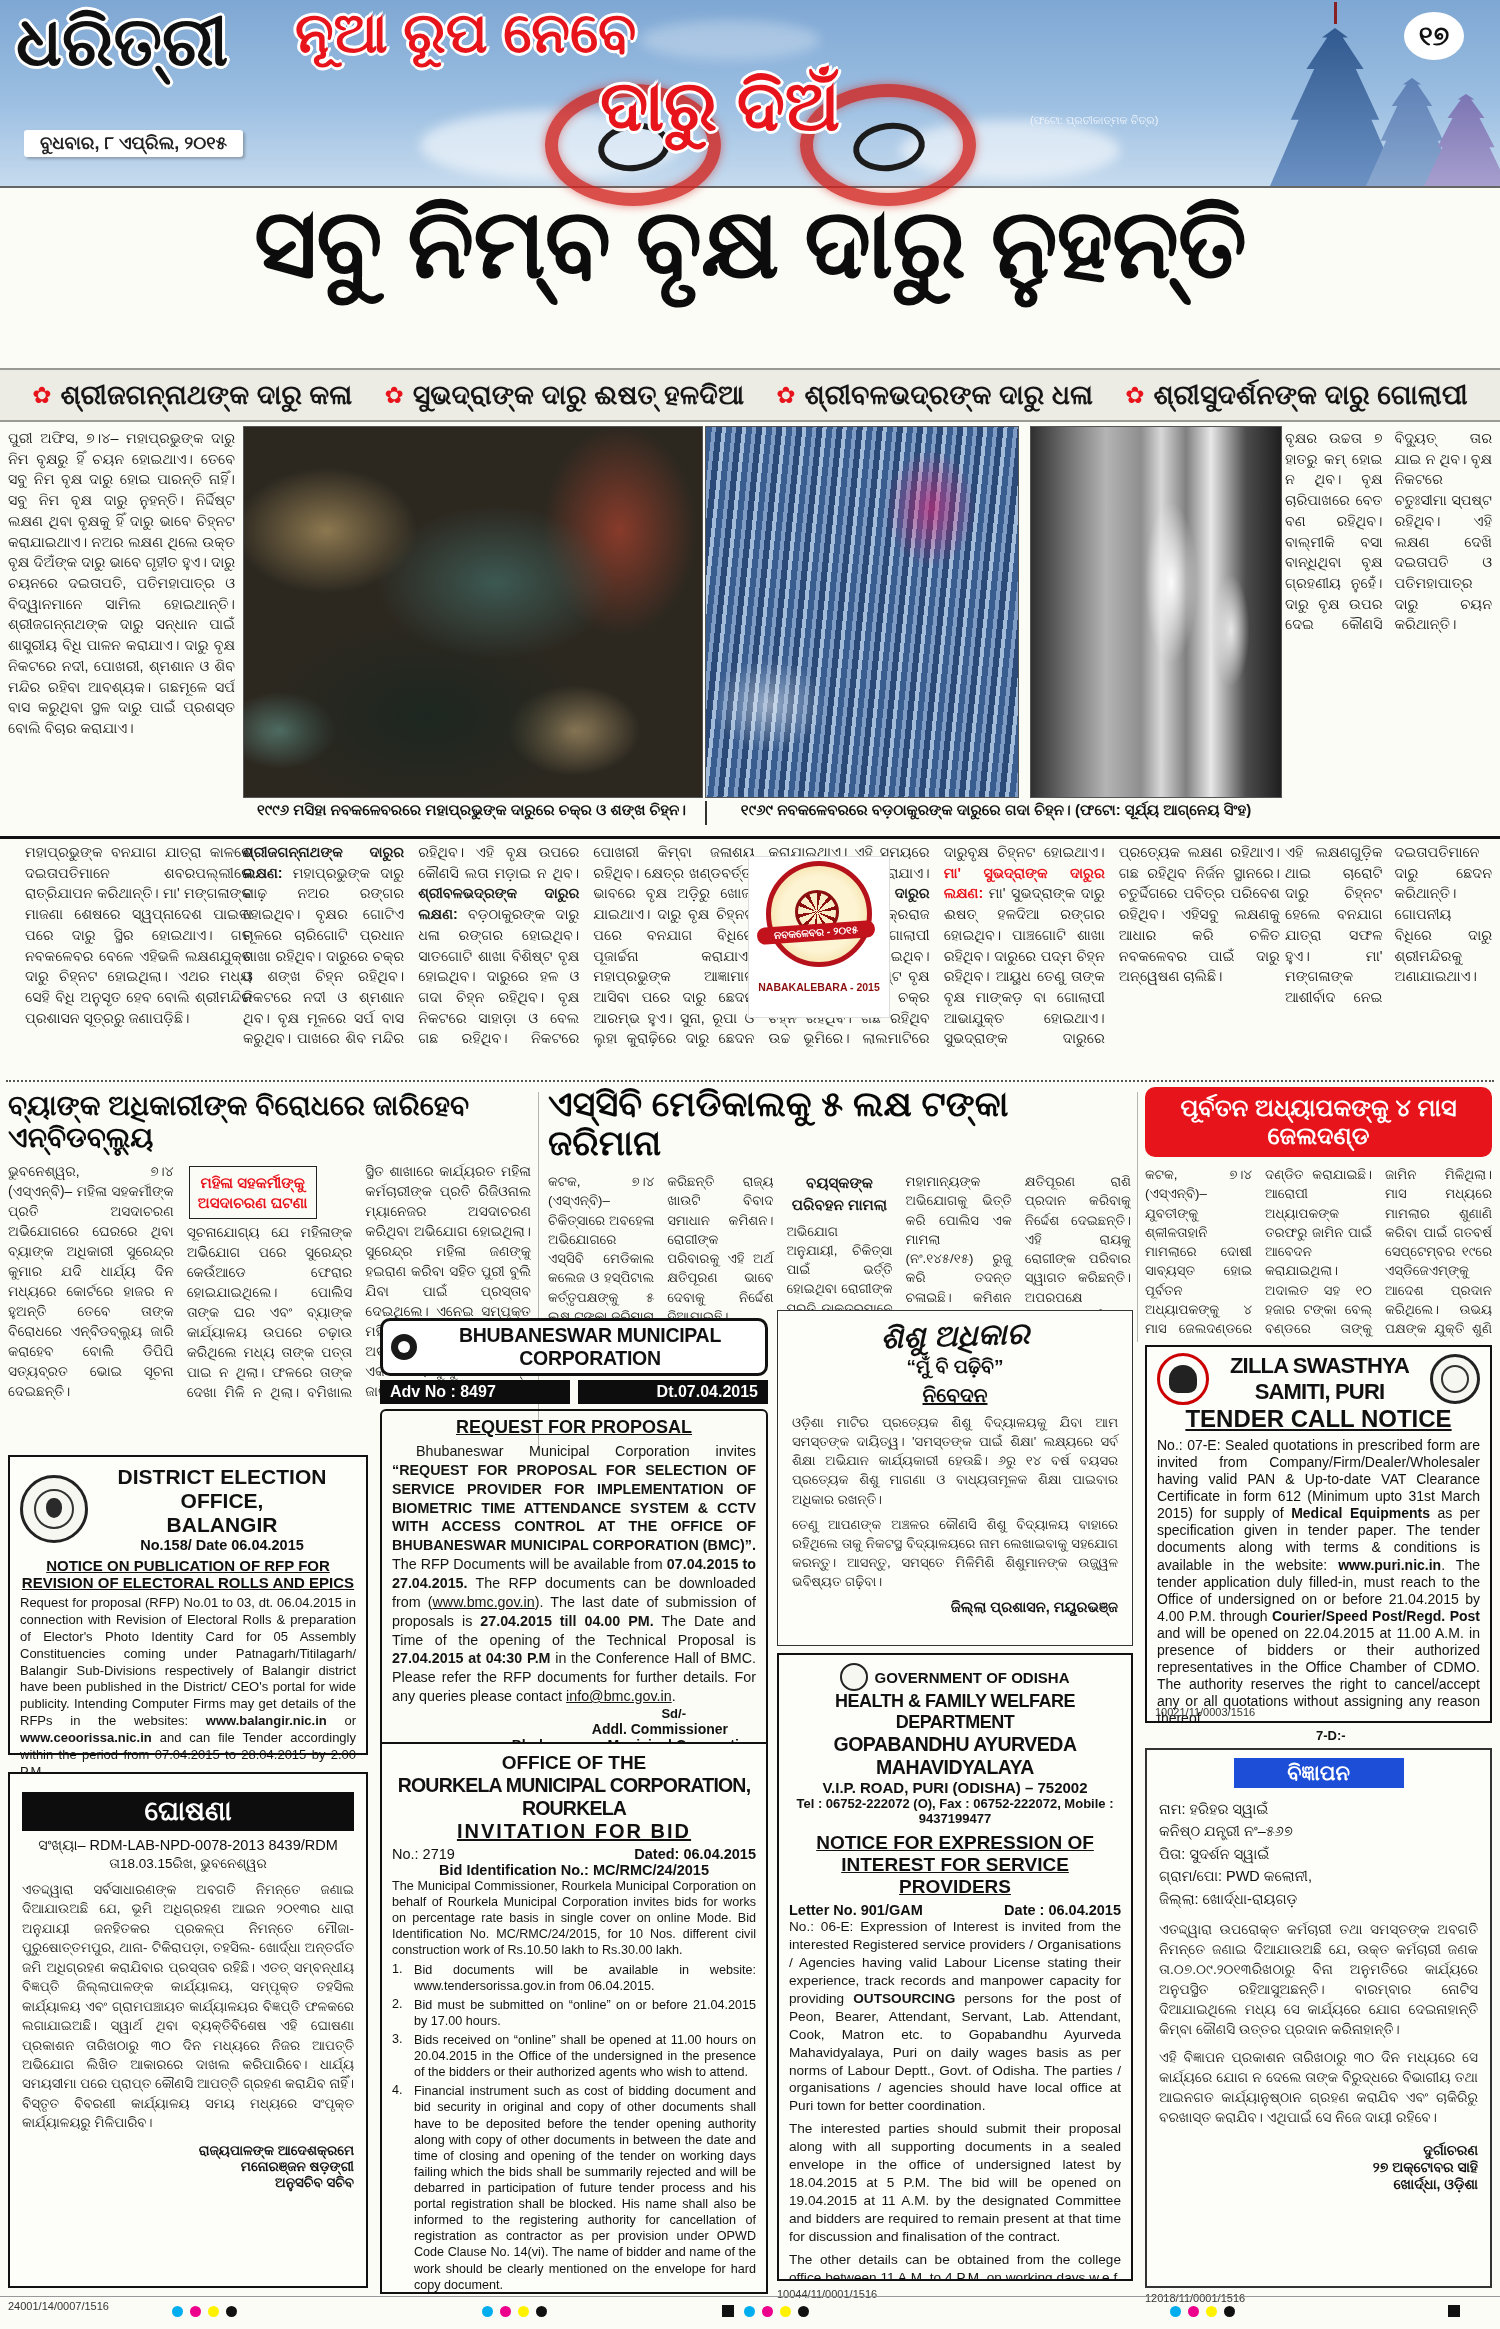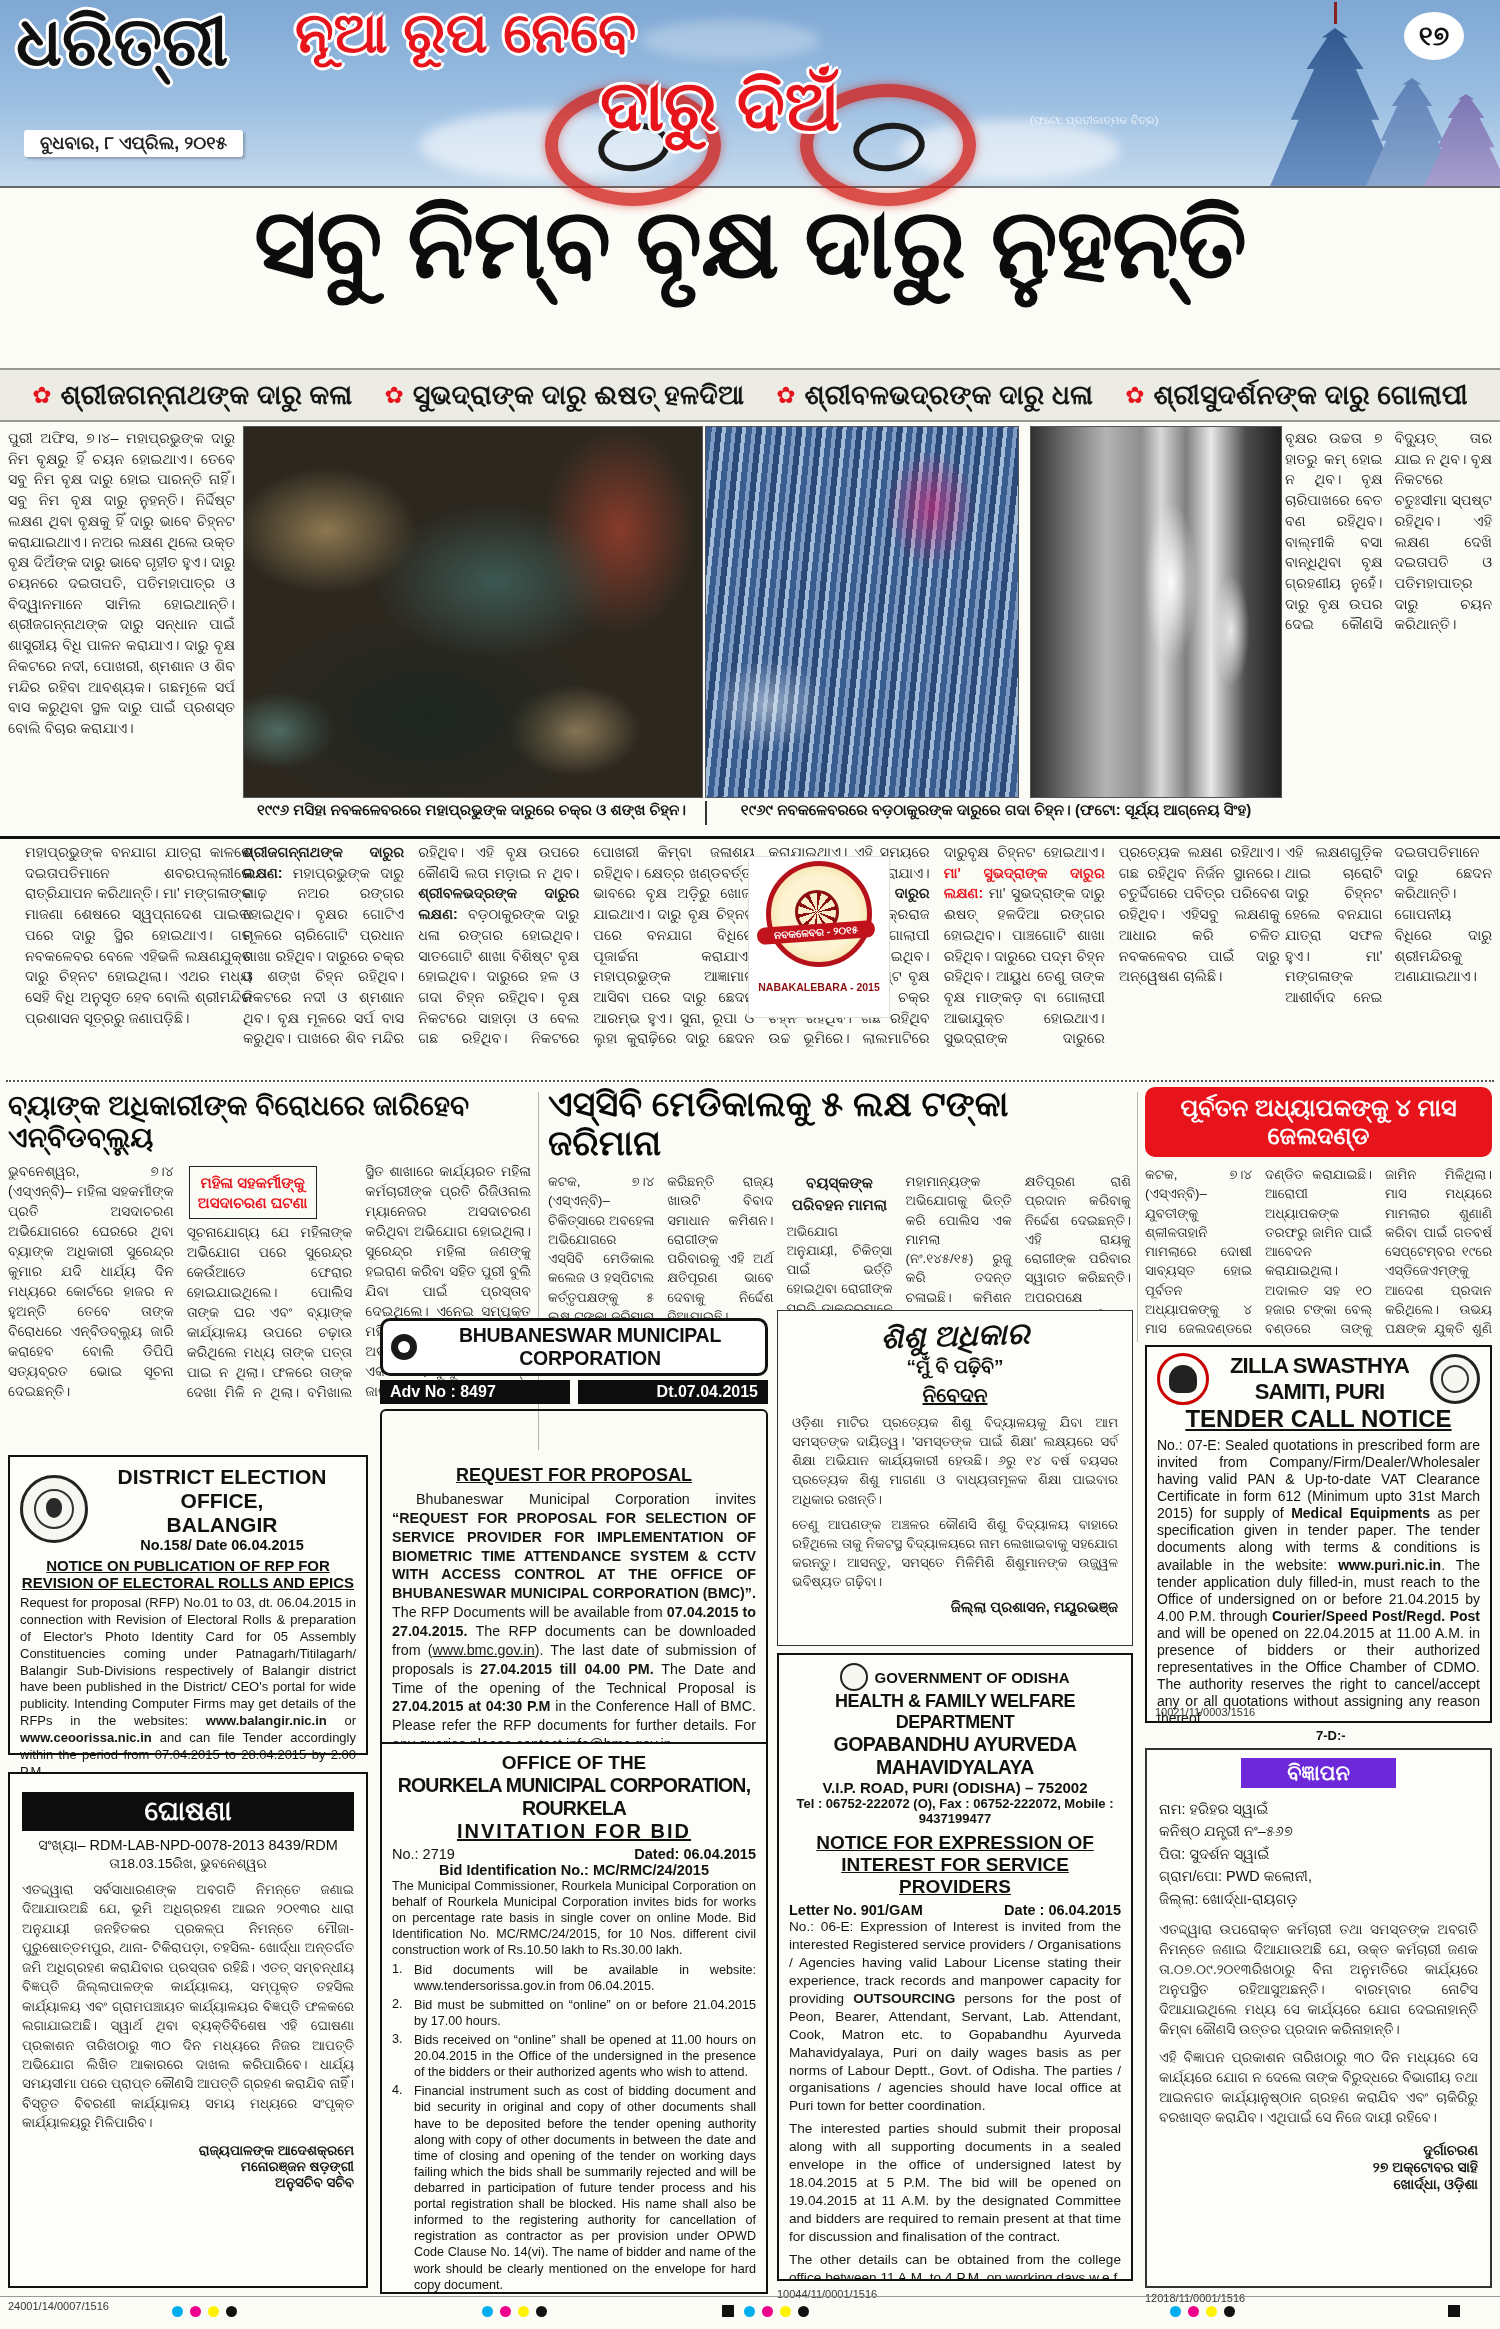--- a/index.html
+++ b/index.html
@@ -112,22 +112,22 @@
   .rk-item{display:flex;gap:4px;margin-top:3px;}
   .rk-num{flex:none;width:18px;font-size:12.6px;}
   .rk-txt{font-size:12.6px;line-height:1.28;}
 
   
   .zl-logo{width:46px;height:46px;border-radius:50%;border:3px solid #c00;position:relative;flex:none;}
   .zl-logo:after{content:"";position:absolute;inset:9px;background:#222;border-radius:50% 50% 30% 30%;}
   .zl-body{font-size:14px;line-height:1.22;}
 
   
-  .bg-band{background:#6d28d9;color:#fff;font-size:21px;font-weight:bold;text-align:center;
-    width:155px;margin:0 auto;padding:3px 0;}
+  .bg-band{background:#1d4ed8;color:#fff;font-size:21px;font-weight:bold;text-align:center;
+    width:170px;margin:0 auto;padding:3px 0;}
   .bg-line{font-size:14.5px;line-height:1.55;}
 
   
   .gh-band{background:#0d0d0d;color:#fff;font-size:27px;font-weight:bold;text-align:center;padding:4px 0;margin:8px 0 6px;}
 
   
   .nb-script{font-size:30px;font-weight:bold;font-style:italic;text-align:center;transform:rotate(-2deg);}
 
   
   .dotgrp{position:absolute;display:flex;gap:7px;}
@@ -283,21 +283,21 @@
   <div class="abs" style="left:380px;top:1318px;width:388px;">
     <div class="bmc-name">
       <div class="bmc-logo"></div>
       <div class="b ctr" style="flex:1;font-size:19.5px;letter-spacing:-0.3px;">BHUBANESWAR MUNICIPAL CORPORATION</div>
     </div>
     <div class="bmc-bars">
       <div class="bmc-bar" style="text-align:left;">Adv No : 8497</div>
       <div class="bmc-bar" style="text-align:right;">Dt.07.04.2015</div>
     </div>
     <div class="bmc-main">
-      <div class="ctr b u" style="font-size:18px;margin-top:48px;">REQUEST FOR PROPOSAL</div>
+      <div class="ctr b u" style="font-size:18px;">REQUEST FOR PROPOSAL</div>
       <div class="eng-body j" style="margin-top:4px;">
         <span style="padding-left:24px;">Bhubaneswar Municipal Corporation invites </span><span class="b">“REQUEST FOR PROPOSAL FOR SELECTION OF SERVICE PROVIDER FOR IMPLEMENTATION OF BIOMETRIC TIME ATTENDANCE SYSTEM &amp; CCTV WITH ACCESS CONTROL AT THE OFFICE OF BHUBANESWAR MUNICIPAL CORPORATION (BMC)”.</span><span> The RFP Documents will be available from </span><span class="b">07.04.2015 to 27.04.2015.</span><span> The RFP documents can be downloaded from (</span><span class="u">www.bmc.gov.in</span><span>). The last date of submission of proposals is </span><span class="b">27.04.2015 till 04.00 PM.</span><span> The Date and Time of the opening of the Technical Proposal is </span><span class="b">27.04.2015 at 04:30 P.M</span><span> in the Conference Hall of BMC. Please refer the RFP documents for further details. For any queries please contact </span><span class="u">info@bmc.gov.in</span><span>.</span>
       </div>
       <div class="sign-right" style="font-size:13px;margin-right:70px;">Sd/-</div>
       <div class="sign-right" style="font-size:14px;margin-right:28px;">Addl. Commissioner</div>
       <div class="sign-right" style="font-size:14px;">Bhubaneswar Municipal Corporation</div>
     </div>
     <div class="bmc-footer">Progress Through Partnership for a Better Bhubaneswar</div>
   </div>
 

